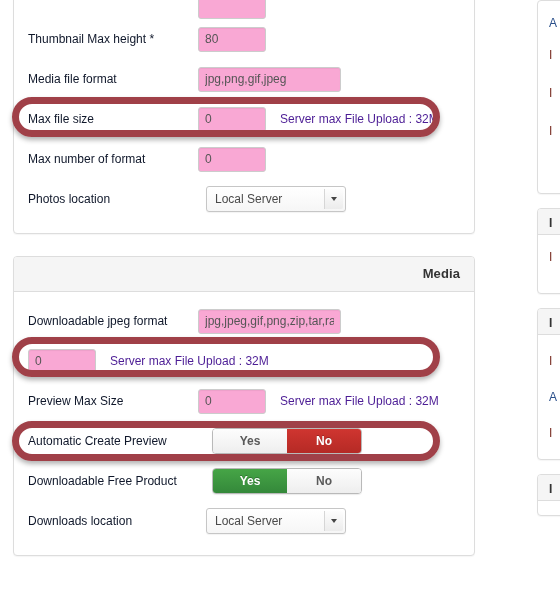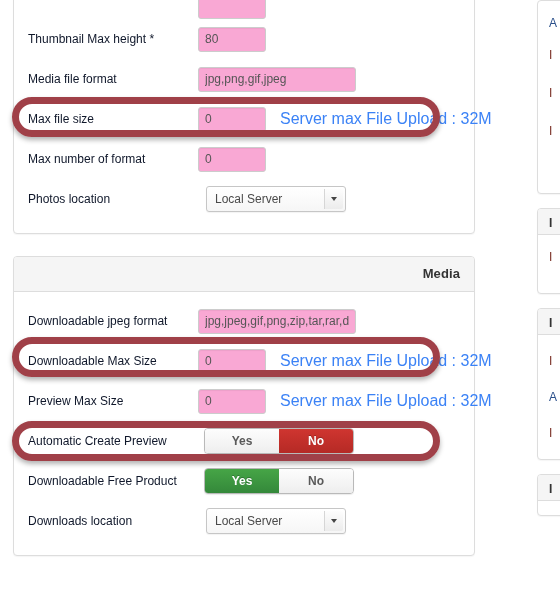--- a/index.html
+++ b/index.html
@@ -79,26 +79,26 @@
     border-radius: 3px;
     background: #f9a8d4;
     color: #555555;
     font-family: "Liberation Sans", sans-serif;
     font-size: 12px;
     padding: 0 6px;
     outline: none;
     box-shadow: inset 0 1px 1px rgba(0,0,0,0.055);
   }
   .txt.w-num   { width: 68px; }
-  .txt.w-xwide { width: 158px; }
+  .txt.w-xwide { width: 143px; }
 
   .hint {
     margin-left: 14px;
-    font-size: 16px;
-    color: #3b82f6;
+    font-size: 12px;
+    color: #4c1d95;
     white-space: nowrap;
   }
 
   
   .sel {
     box-sizing: border-box;
     position: relative;
     width: 140px;
     height: 26px;
     border: 1px solid #c6c6c6;
@@ -133,20 +133,21 @@
 
   
   .switch {
     display: flex;
     width: 148px;
     height: 24px;
     border: 1px solid #b9b9b9;
     border-radius: 4px;
     overflow: hidden;
     box-shadow: 0 1px 1px rgba(0,0,0,0.08);
+    margin-left: 8px;
   }
   .switch .half {
     flex: 1 1 50%;
     display: flex;
     align-items: center;
     justify-content: center;
     font-size: 12px;
     font-weight: bold;
     color: #5a5a5a;
     background: linear-gradient(#fdfdfd, #eeeeee);
@@ -274,21 +275,20 @@
     <div class="panel-body">
 
       <div class="form-row">
         <div class="form-label">Downloadable jpeg format</div>
         <div class="field-wrap">
           <input class="txt w-xwide" type="text" value="jpg,jpeg,gif,png,zip,tar,rar,doc" style="">
         </div>
       </div>
 
       <div class="form-row">
-        <div class="form-label">Downloadable Max Size</div>
         <div class="field-wrap">
           <input class="txt w-num" type="text" value="0" style="">
           <span class="hint">Server max File Upload : 32M</span>
         </div>
       </div>
 
 
       <div class="form-row">
         <div class="form-label">Preview Max Size</div>
         <div class="field-wrap">

